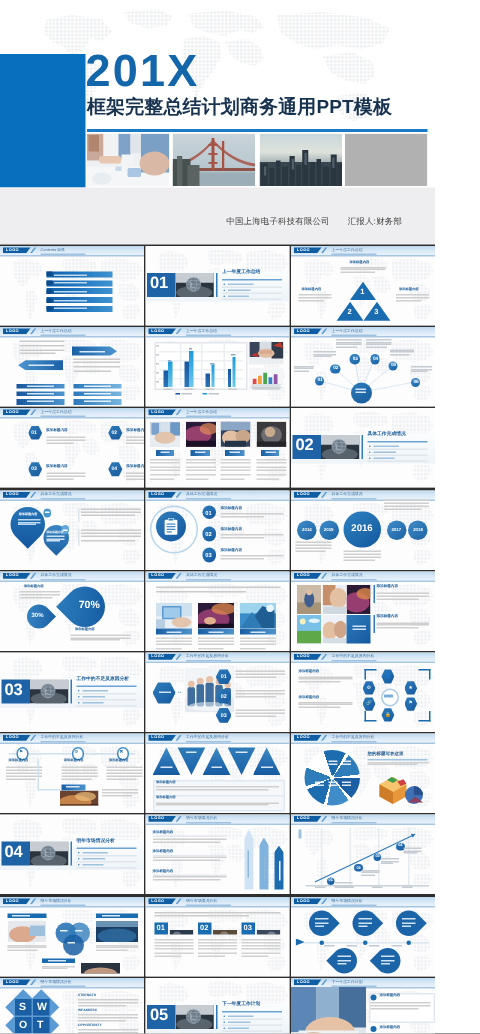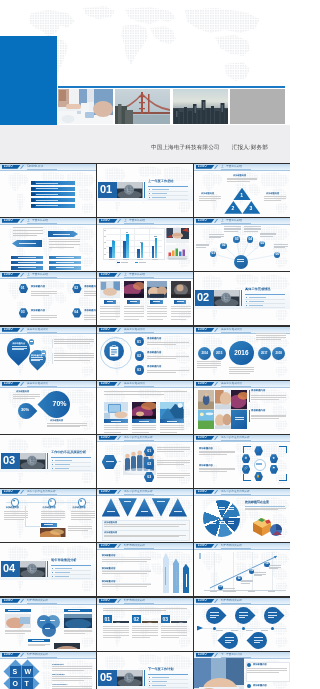--- a/index.html
+++ b/index.html
@@ -74,20 +74,22 @@
                    M430 74 L470 70 L496 82 L500 100 L486 112 L462 108 L440 96 Z
                    M450 128 L486 124 L500 138 L492 156 L470 162 L452 150 Z
                    M166 16 L210 12 L230 22 L222 34 L196 38 L172 30 Z"></path>
         </clipPath>
       </defs>
       <g clip-path="url(#wmclip)">
           <rect x="0" y="0" width="580" height="250" fill="url(#wmdots)"></rect>
         </g>
     </svg>
     <div class="cover-blue"></div>
+    <div class="cover-year">201X</div>
+    <div class="cover-title">框架完整总结计划商务通用PPT模板</div>
     <div class="cover-rule"></div>
     <div class="cover-photos">
       <div class="cover-photo">
         <svg viewBox="0 0 110 70" width="55" height="35" preserveAspectRatio="none">
           <rect width="110" height="70" fill="#eef1f4"></rect>
           <rect y="44" width="110" height="26" fill="#f4f6f8"></rect>
           <rect x="0" y="0" width="22" height="36" fill="#c9a99a"></rect>
           <rect x="2" y="2" width="14" height="22" fill="#b2856f"></rect>
           <rect x="22" y="0" width="20" height="30" fill="#f0f2f3"></rect>
           <rect x="42" y="0" width="16" height="34" fill="#7fa3c8"></rect>

